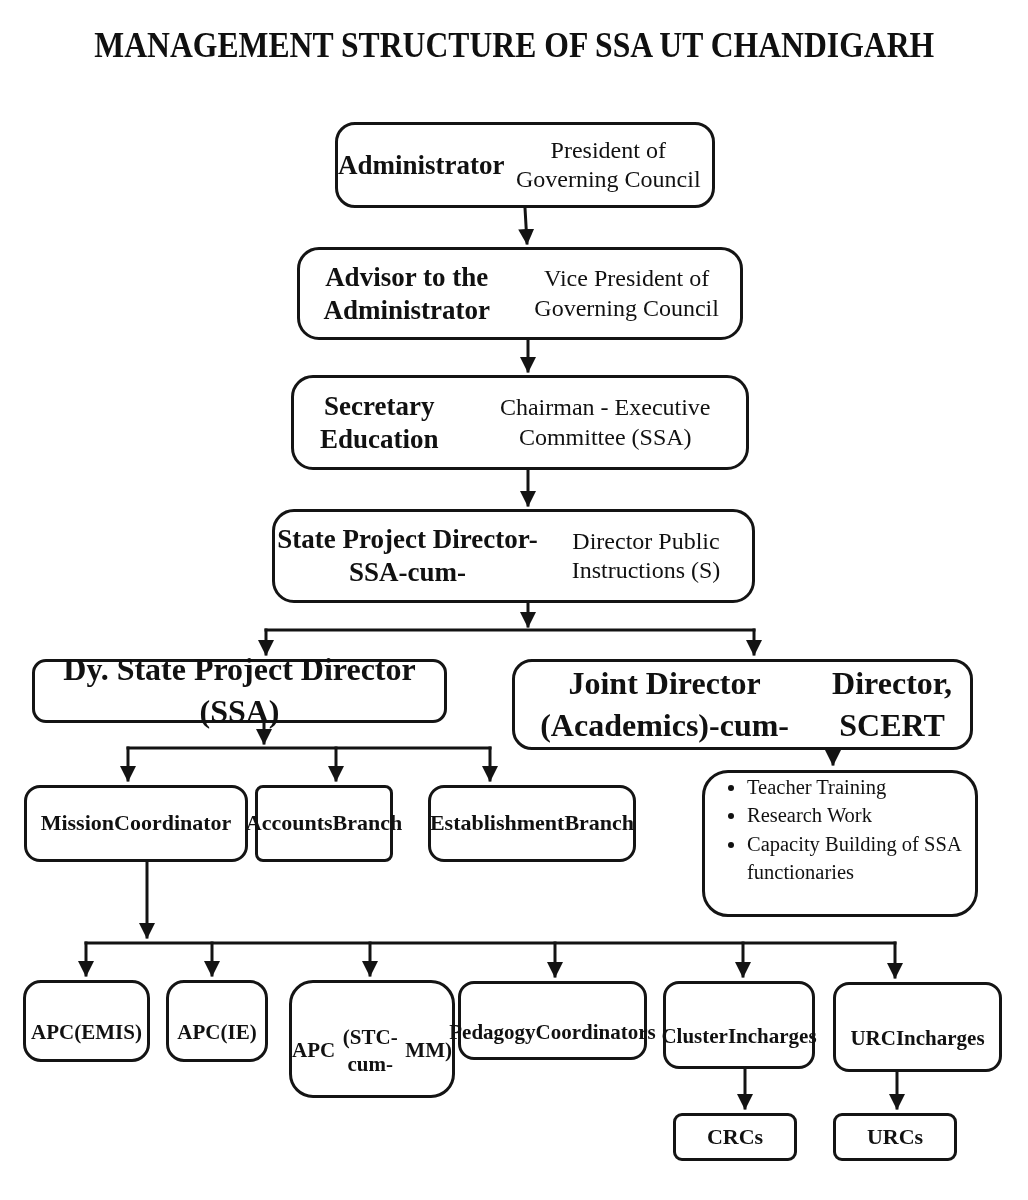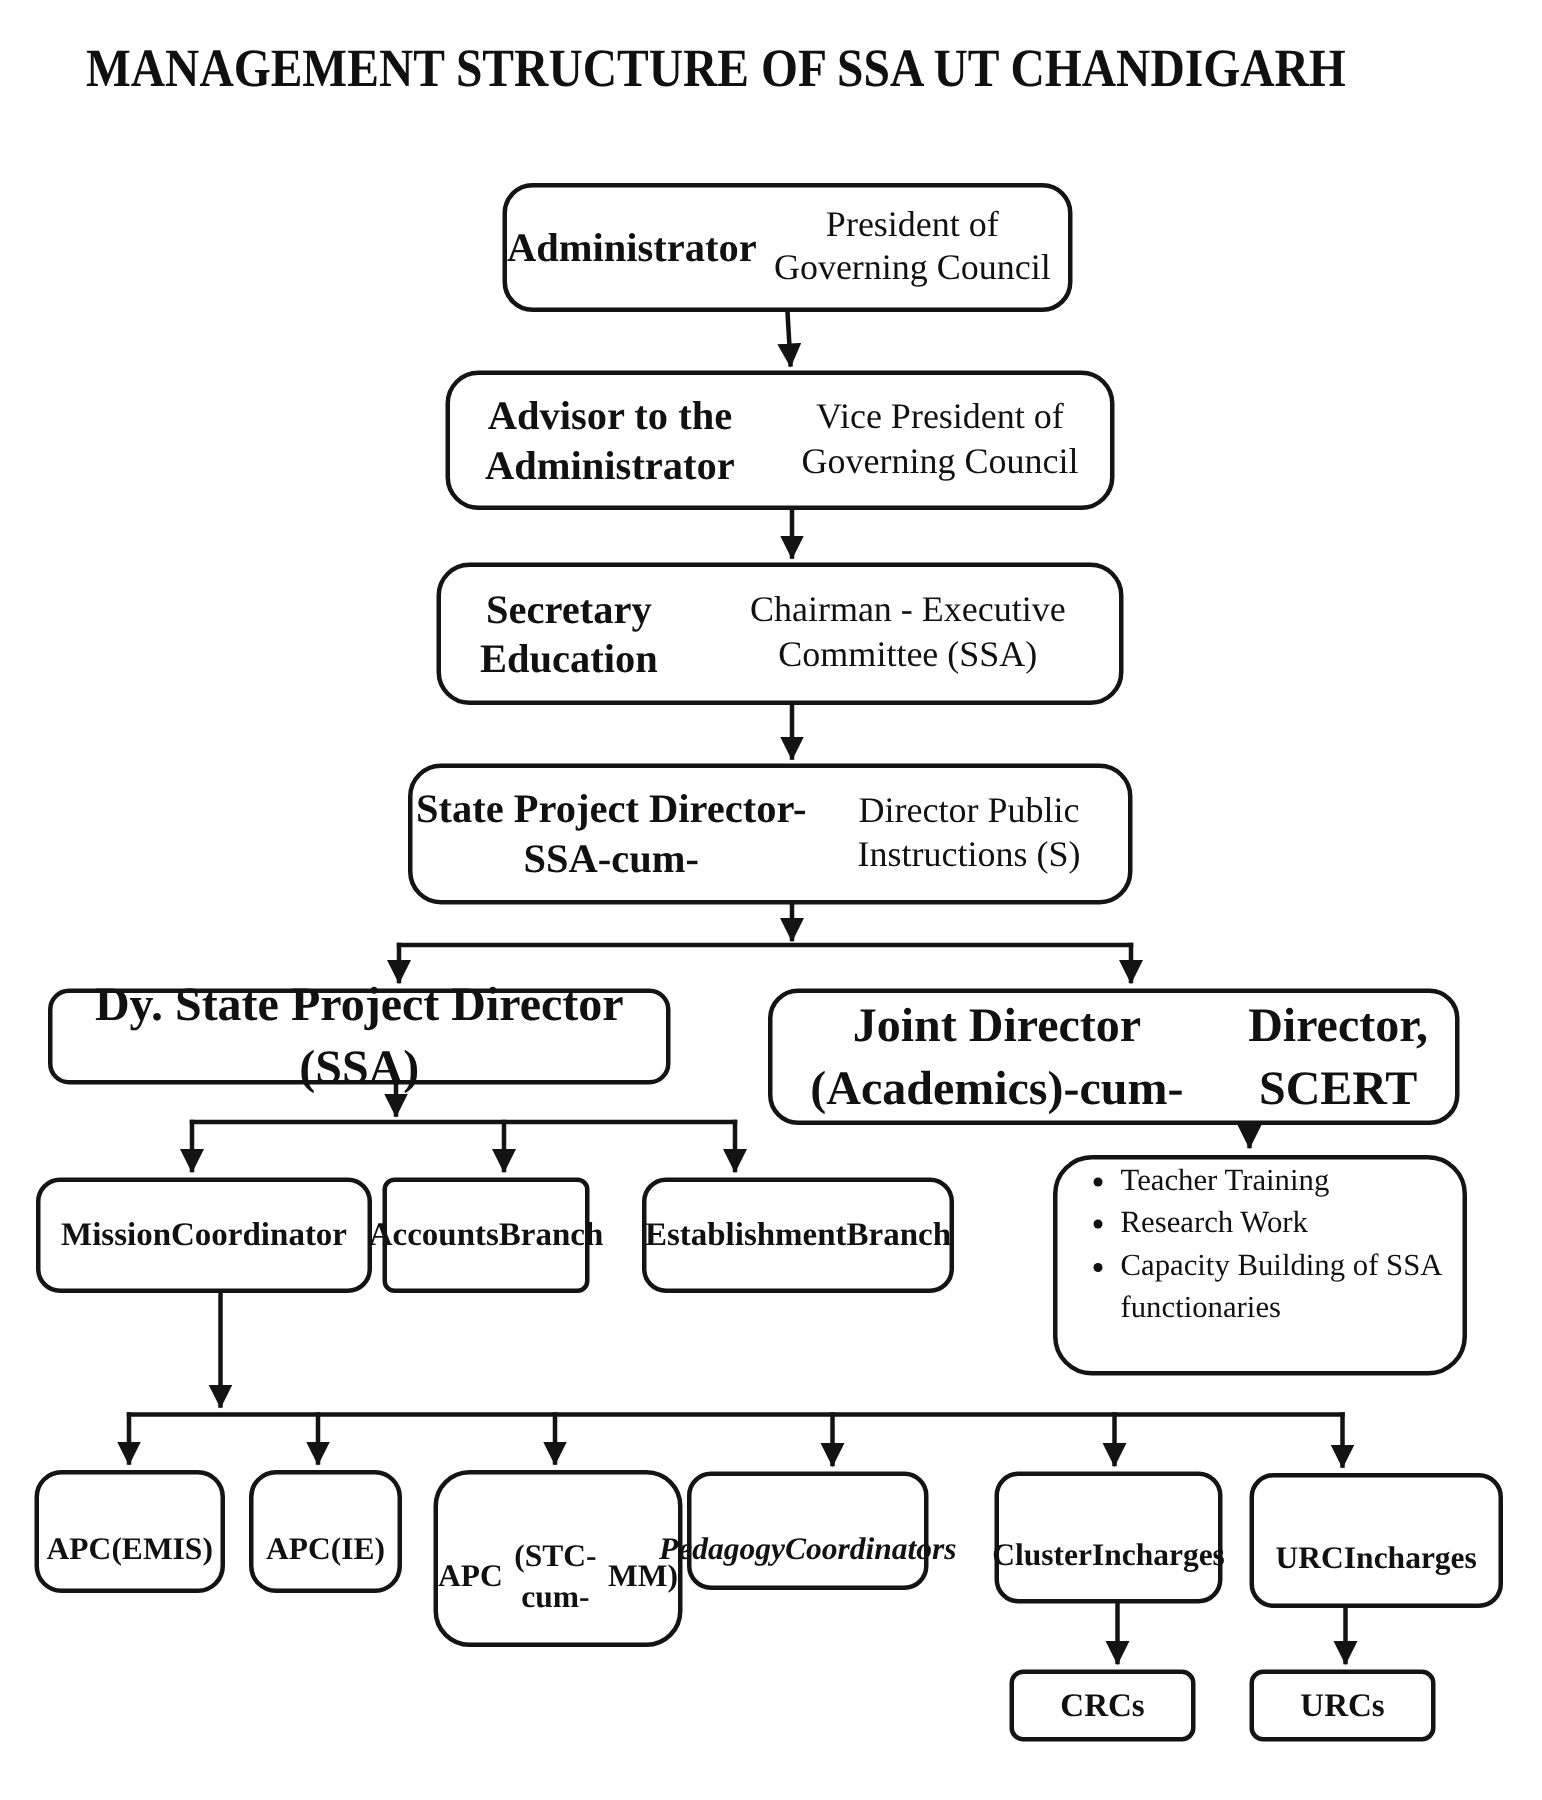--- a/index.html
+++ b/index.html
@@ -1,20 +1,20 @@
 <!DOCTYPE html>
 <html><head>
 <meta charset="utf-8">
 <style>
   html,body{margin:0;padding:0;background:#fff;}
   .stage{
     position:relative;width:1028px;height:1200px;background:#ffffff;
     font-family:"Liberation Serif","DejaVu Serif",serif;color:#111;overflow:hidden;
   }
-  .title{position:absolute;top:24px;left:0;width:100%;display:flex;}
+  .title{position:absolute;top:24px;left:0;width:100%;display:flex;justify-content:center;}
   .title span{
     display:inline-block;font-weight:700;font-size:36px;white-space:nowrap;
     transform:scaleX(0.88);transform-origin:center;color:#101010;
   }
   .wires{position:absolute;left:0;top:0;pointer-events:none;}
   .wires line{stroke:#131313;stroke-width:3;stroke-linecap:square;}
   .box{
     position:absolute;box-sizing:border-box;border:3px solid #141414;background:#fff;
     display:flex;flex-direction:row;align-items:center;justify-content:center;
     text-align:center;line-height:1.22;
@@ -34,21 +34,21 @@
   .b-joint    {left:512px;top:659px;width:461px;height:91px;border-radius:20px;}
   .b-functions{left:702px;top:770px;width:276px;height:147px;border-radius:26px;align-items:flex-start;}
   .b-functions ul{margin:0;padding:0 8px 0 42px;list-style:disc;text-align:left;
     font-size:20.5px;font-weight:400;line-height:1.38;}
   .b-mission  {left:24px; top:785px;width:224px;height:77px;border-radius:16px;}
   .b-accounts {left:255px;top:785px;width:138px;height:77px;border-radius:8px;}
   .b-estab    {left:428px;top:785px;width:208px;height:77px;border-radius:16px;}
   .b-emis     {left:23px; top:980px;width:127px;height:82px;border-radius:18px;}
   .b-ie       {left:166px;top:980px;width:102px;height:82px;border-radius:18px;}
   .b-stc      {left:289px;top:980px;width:166px;height:118px;border-radius:24px;}
-  .b-pedagogy {left:458px;top:981px;width:161px;height:79px;border-radius:16px;font-style:italic;}
+  .b-pedagogy {left:458px;top:981px;width:189px;height:79px;border-radius:16px;}
   .b-cluster  {left:663px;top:981px;width:152px;height:88px;border-radius:16px;}
   .b-urc      {left:833px;top:982px;width:169px;height:90px;border-radius:16px;}
   .b-crcs     {left:673px;top:1113px;width:124px;height:48px;border-radius:9px;}
   .b-urcs     {left:833px;top:1113px;width:124px;height:48px;border-radius:9px;}
 </style>
 </head>
 <body>
 
 <div class="stage">
 

